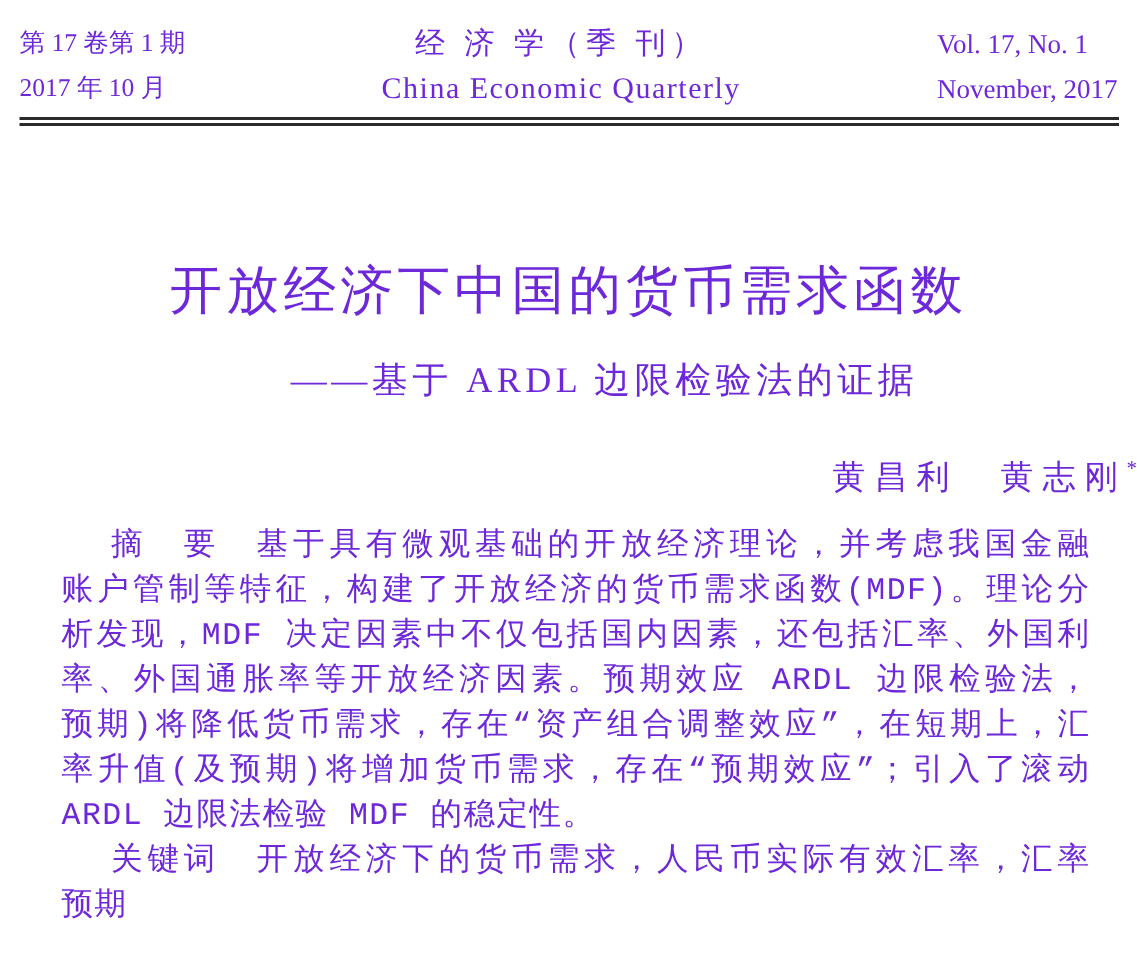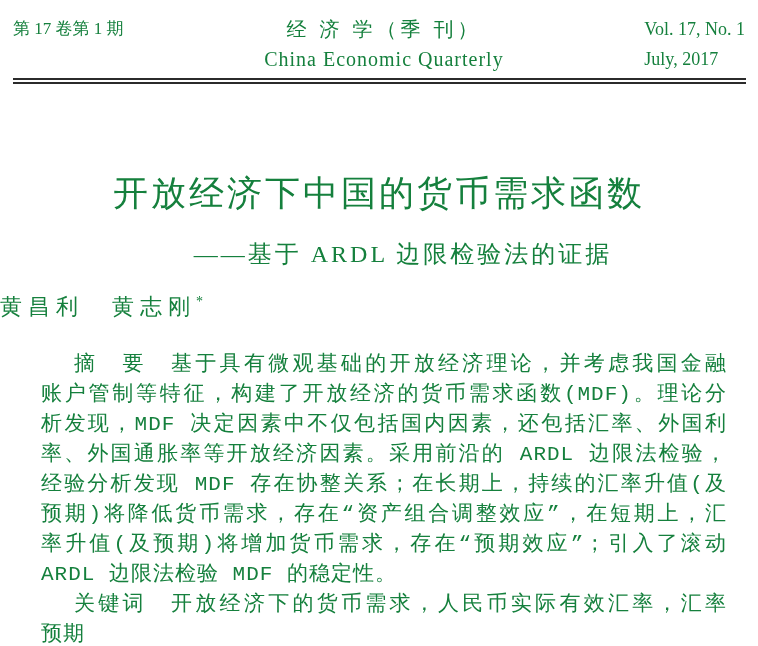--- a/index.html
+++ b/index.html
@@ -5,21 +5,21 @@
   html, body {
     margin: 0;
     padding: 0;
     background: #ffffff;
   }
   .page {
     position: relative;
     width: 758px;
     height: 646px;
     background: #ffffff;
-    color: #15803d;
+    color: #6d28d9;
     font-family: "Liberation Serif", "DejaVu Serif", serif;
     overflow: hidden;
   }
 
   
   .journal-header {
     position: absolute;
     top: 14px;
     left: 13px;
     right: 13px;
@@ -75,24 +75,24 @@
     margin: 0;
     text-align: center;
     font-size: 24px;
     font-weight: normal;
     letter-spacing: 3px;
     line-height: 32px;
     padding-left: 24px;
   }
   .article-authors {
     position: absolute;
-    top: 292px;
+    top: 303px;
     left: 0;
     width: 100%;
-    text-align: left;
+    text-align: right;
     font-size: 22px;
     letter-spacing: 6px;
     line-height: 30px;
   }
   .article-authors sup {
     font-size: 14px;
     letter-spacing: 0;
     vertical-align: super;
     line-height: 0;
   }
@@ -122,47 +122,47 @@
   }
 </style>
 </head>
 <body>
 
 <div class="page">
 
   <header class="journal-header">
     <div class="hdr-col hdr-left">
       <div>第 17 卷第 1 期</div>
+      <div>2017 年 10 月</div>
     </div>
     <div class="hdr-col hdr-center">
       <div class="cn">经 济 学（季 刊）</div>
       <div class="en">China Economic Quarterly</div>
     </div>
     <div class="hdr-col hdr-right">
       <div>Vol. 17, No. 1</div>
-      <div>July, 2017</div>
+      <div>November, 2017</div>
     </div>
   </header>
 
   <div class="double-rule"></div>
 
   <h1 class="article-title">开放经济下中国的货币需求函数</h1>
 
   <h2 class="article-subtitle">——基于 ARDL 边限检验法的证据</h2>
 
   <div class="article-authors">
     <span>黄昌利　黄志刚</span><sup>*</sup>
   </div>
 
   <section class="abstract">
     <div class="al indent">摘　要　基于具有微观基础的开放经济理论，并考虑我国金融</div>
     <div class="al">账户管制等特征，构建了开放经济的货币需求函数(MDF)。理论分</div>
     <div class="al">析发现，MDF 决定因素中不仅包括国内因素，还包括汇率、外国利</div>
-    <div class="al">率、外国通胀率等开放经济因素。采用前沿的 ARDL 边限法检验，</div>
-    <div class="al">经验分析发现 MDF 存在协整关系；在长期上，持续的汇率升值(及</div>
+    <div class="al">率、外国通胀率等开放经济因素。预期效应 ARDL 边限检验法，</div>
     <div class="al">预期)将降低货币需求，存在“资产组合调整效应”，在短期上，汇</div>
     <div class="al">率升值(及预期)将增加货币需求，存在“预期效应”；引入了滚动</div>
     <div class="al end">ARDL 边限法检验 MDF 的稳定性。</div>
     <div class="al indent">关键词　开放经济下的货币需求，人民币实际有效汇率，汇率</div>
     <div class="al end">预期</div>
   </section>
 
 </div>
 
 </body></html>

